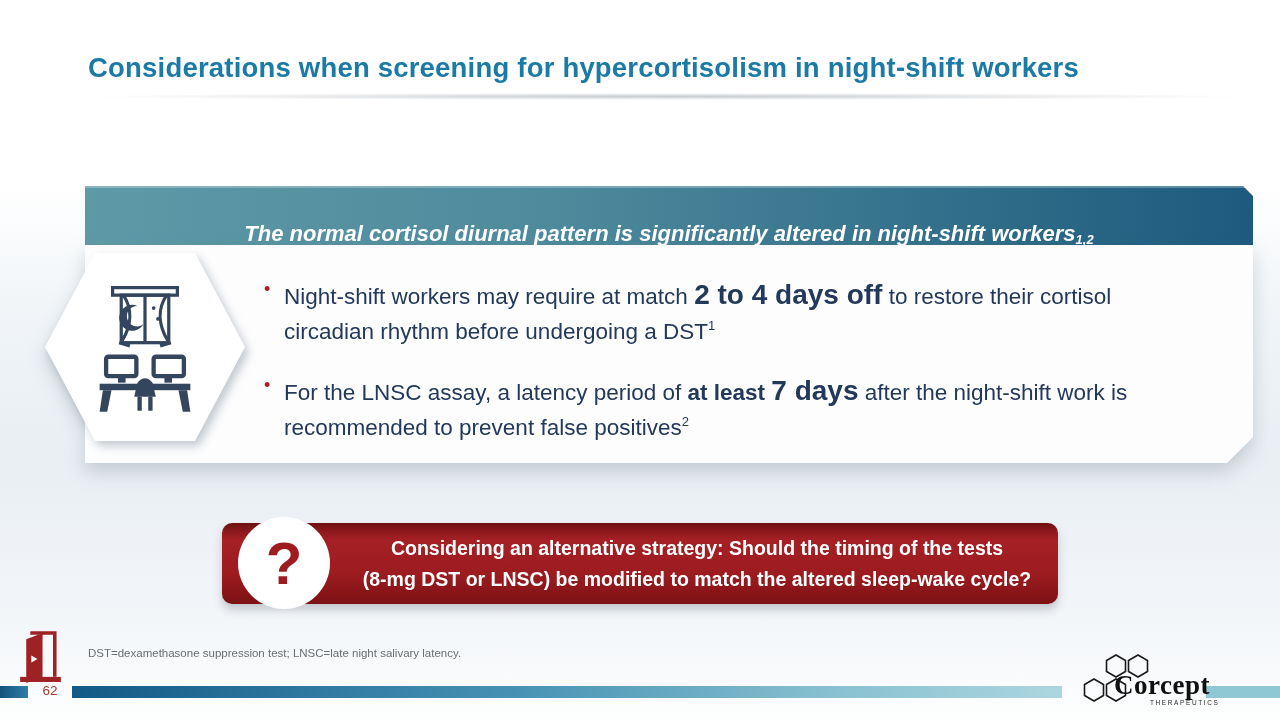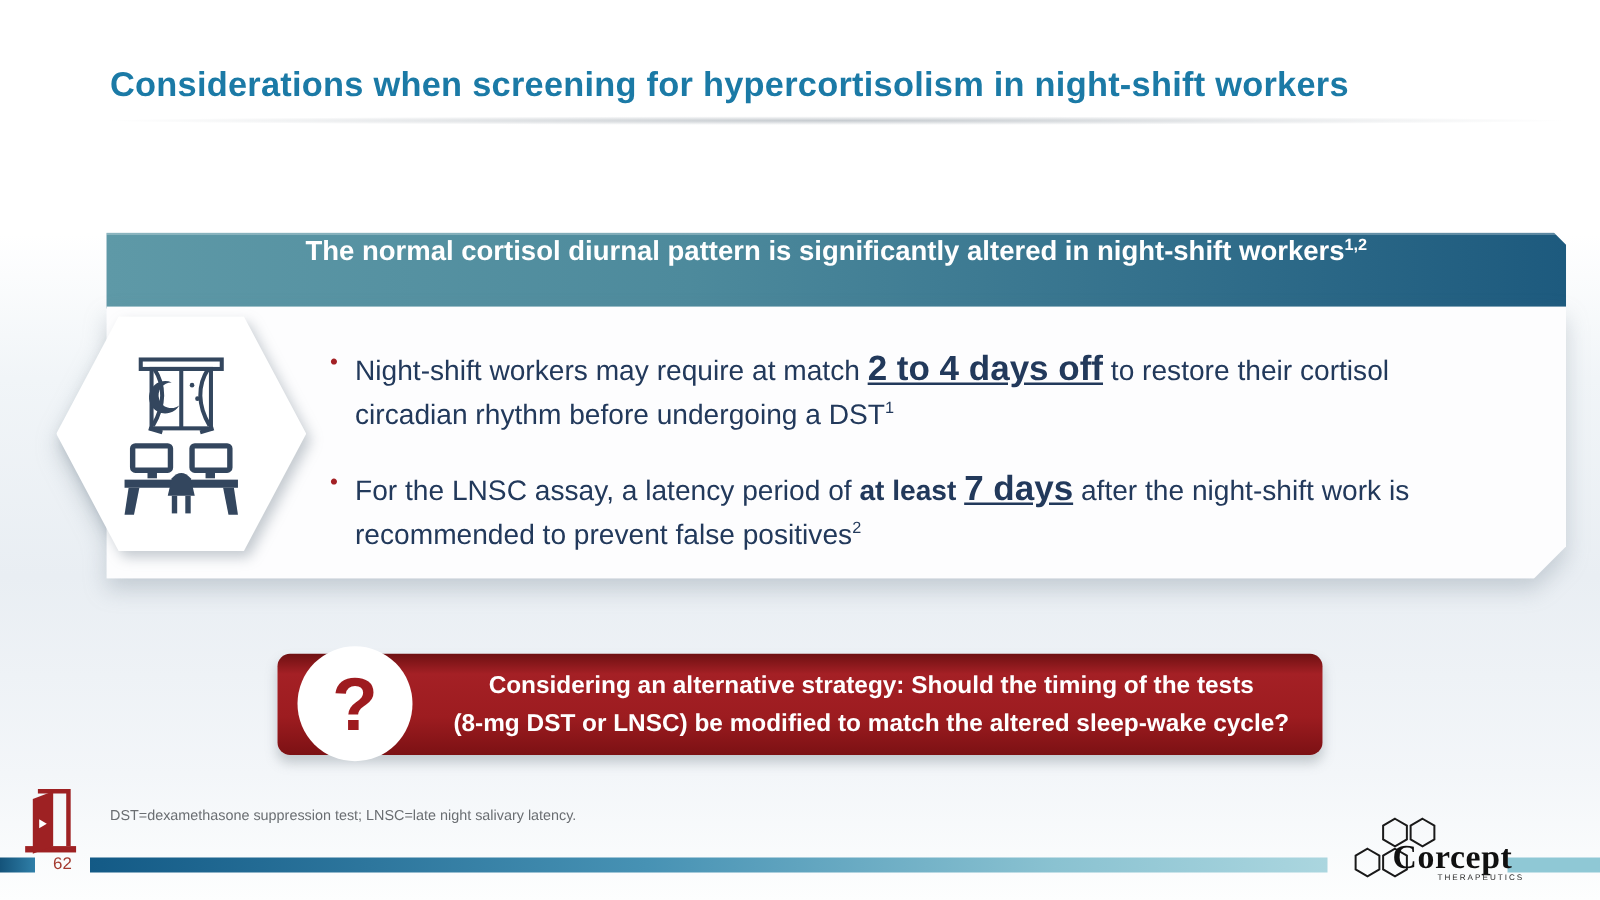--- a/index.html
+++ b/index.html
@@ -16,22 +16,22 @@
   .title-rule{
     position:absolute;left:85px;top:93px;width:1168px;height:7px;
     background:radial-gradient(ellipse closest-side,rgba(105,118,130,.38),rgba(105,118,130,0));
   }
   
   .banner{
     position:absolute;left:85px;top:186px;width:1168px;height:59px;
     background:linear-gradient(90deg,#5e99a7 0%,#4d8a9c 40%,#1d5a7e 100%);
     border-top:2px solid rgba(255,255,255,.28);
     clip-path:polygon(0 0,calc(100% - 10px) 0,100% 10px,100% 100%,0 100%);
-    display:flex;align-items:flex-start;justify-content:center;
-    color:#fff;font-size:22px;font-weight:bold;
+    display:flex;align-items:flex-end;justify-content:center;
+    color:#fff;font-size:22px;font-weight:bold;font-style:italic;
   }
   .banner sup{font-size:13px;vertical-align:8px;font-weight:bold;}
   
   .card-wrap{position:absolute;left:85px;top:245px;width:1168px;height:218px;
     filter:drop-shadow(0 9px 9px rgba(110,125,140,.30));}
   .card{
     width:100%;height:100%;background:#fdfdfe;
     clip-path:polygon(0 0,100% 0,100% calc(100% - 26px),calc(100% - 26px) 100%,0 100%);
   }
   .hexagon{
@@ -40,21 +40,21 @@
   }
   .hexagon .hex-bg{
     width:100%;height:100%;background:#fff;
     clip-path:polygon(25% 0,75% 0,100% 50%,75% 100%,25% 100%,0 50%);
     display:flex;align-items:center;justify-content:center;
   }
   .bullets{position:absolute;left:177px;top:30px;width:925px;color:#22395b;
     font-size:22.5px;line-height:1.45;}
   .bullet{position:relative;padding-left:22px;margin-bottom:23px;}
   .bullet .dot{position:absolute;left:2px;top:1px;color:#a32125;font-size:18px;}
-  .bullet b.big{font-size:28px;font-weight:bold;text-decoration:underline;}
+  .bullet b.big{font-size:28px;font-weight:bold;}
   .bullet b{font-weight:bold;}
   .bullet sup{font-size:13px;vertical-align:9px;}
   
   .qbox{
     position:absolute;left:222px;top:523px;width:836px;height:81px;
     border-radius:10px;
     background:linear-gradient(180deg,#6e1012 0%,#a42025 20%,#9d1c20 62%,#7c1114 100%);
     box-shadow:0 6px 9px rgba(110,120,130,.35);
   }
   .qcircle{

